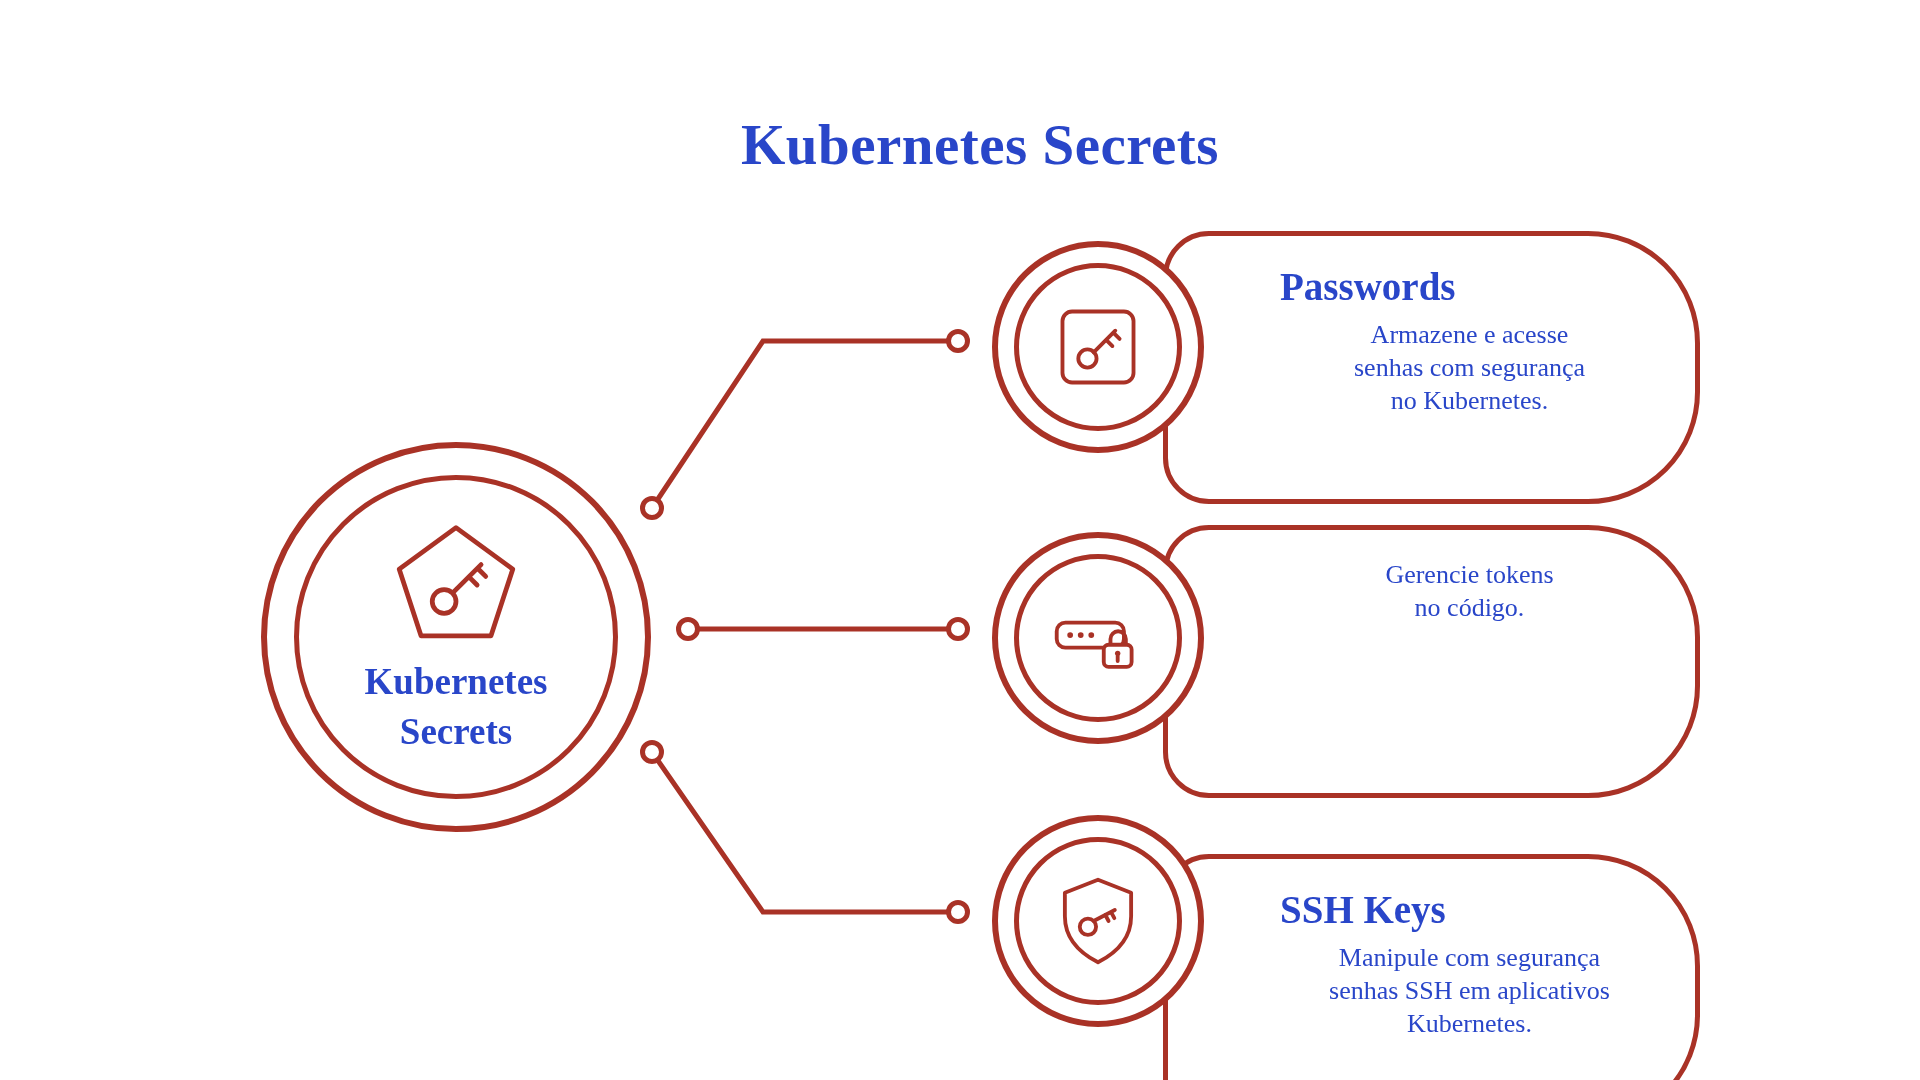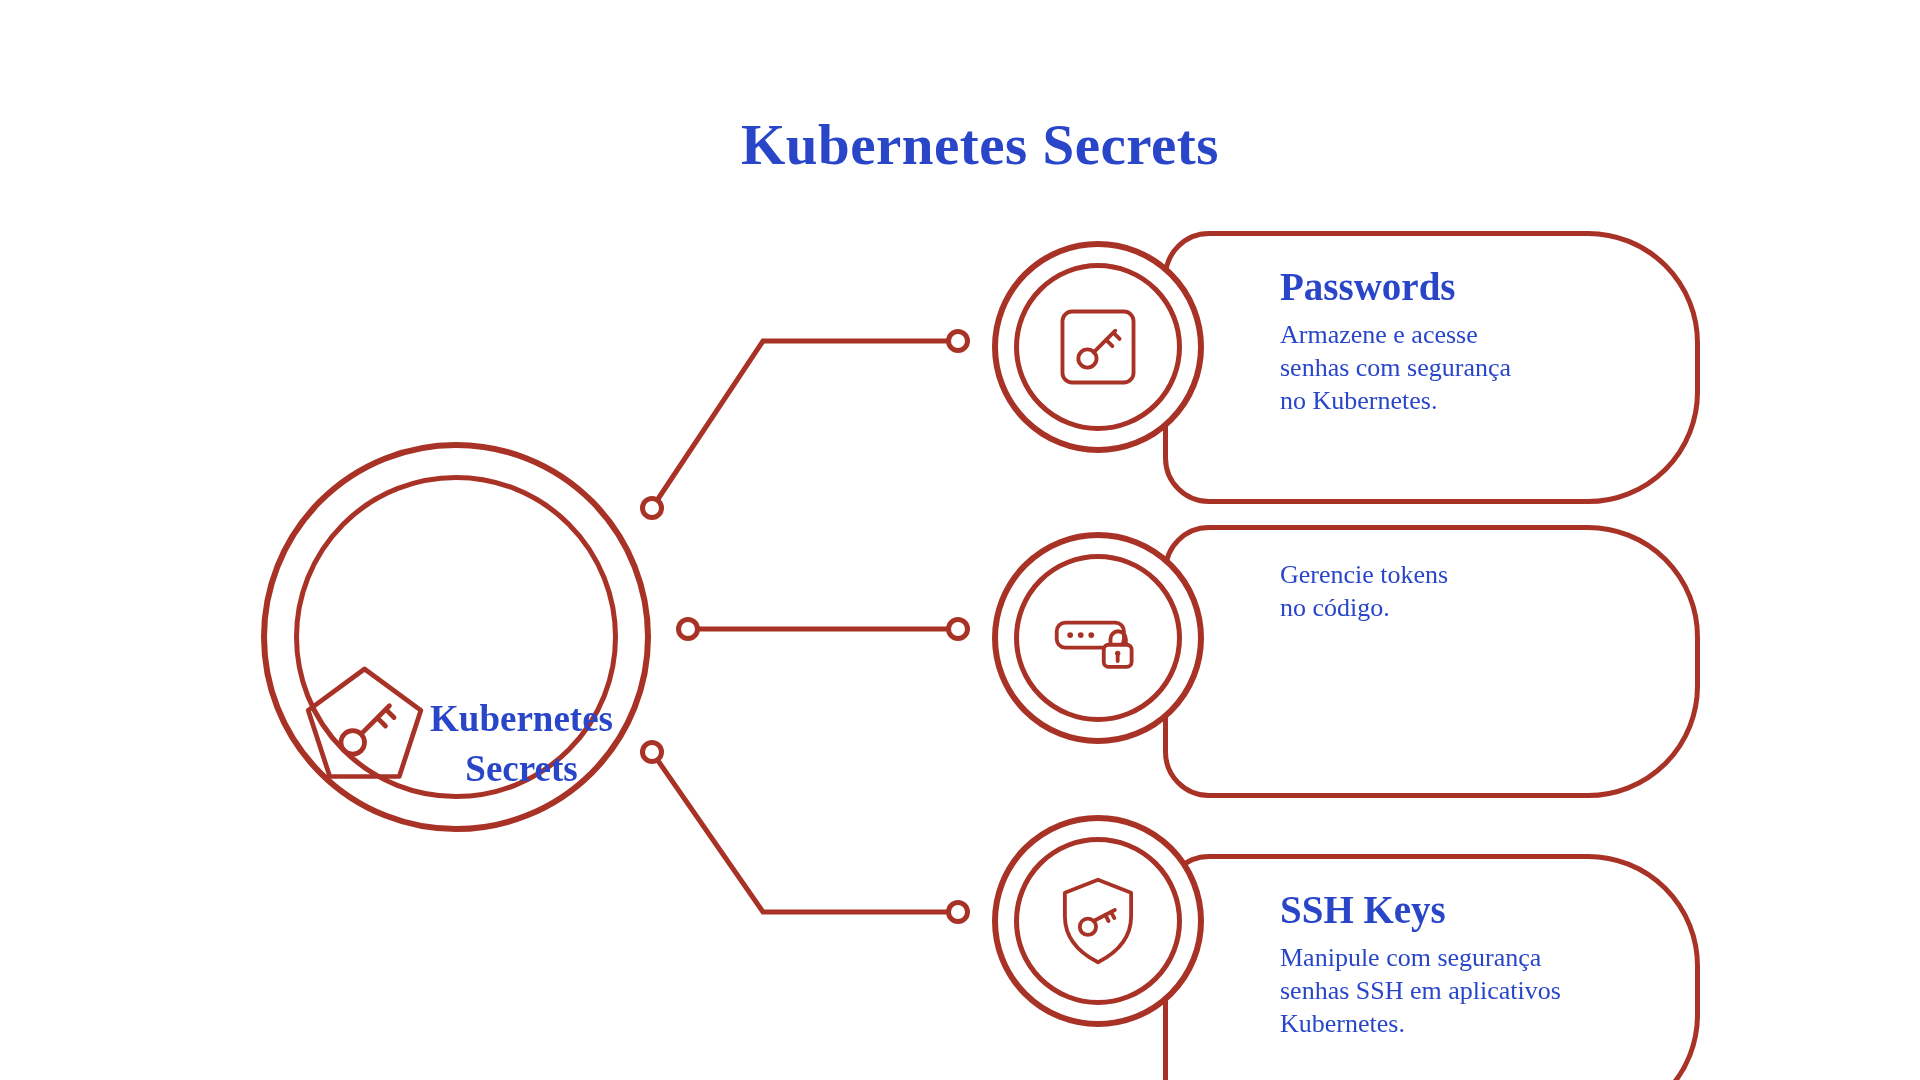--- a/index.html
+++ b/index.html
@@ -18,36 +18,36 @@
   }
 
   
   .hub{
     position:absolute;left:261px;top:442px;width:390px;height:390px;
     border:6px solid var(--red);border-radius:50%;background:#fff;
     display:flex;align-items:center;justify-content:center;z-index:2;
   }
   .hub-inner{
     width:324px;height:324px;border:5px solid var(--red);border-radius:50%;
-    display:flex;flex-direction:row;align-items:flex-end;justify-content:center;
+    display:flex;flex-direction:column;align-items:center;justify-content:center;
     padding-top:4px;
   }
   .hub-label{
     margin-top:4px;font-size:37px;font-weight:700;color:var(--blue);
     text-align:center;line-height:1.35;
   }
 
   
   .pill{
     position:absolute;left:1163px;width:537px;height:273px;
     border:5px solid var(--red);border-radius:46px 112px 112px 46px;
     background:#fff;padding:28px 36px 0 112px;z-index:1;
   }
   .node-title{font-size:39px;font-weight:700;color:var(--blue);margin:0 0 9px;}
-  .node-desc{font-size:26px;line-height:33px;color:var(--blue);font-weight:500;}
+  .node-desc{font-size:26px;line-height:33px;color:var(--blue);font-weight:500;text-align:center;}
 
   
   .node-circle{
     position:absolute;left:992px;width:212px;height:212px;
     border:6px solid var(--red);border-radius:50%;background:#fff;
     display:flex;align-items:center;justify-content:center;z-index:2;
   }
   .node-circle-inner{
     width:168px;height:168px;border:5px solid var(--red);border-radius:50%;
     display:flex;align-items:center;justify-content:center;

